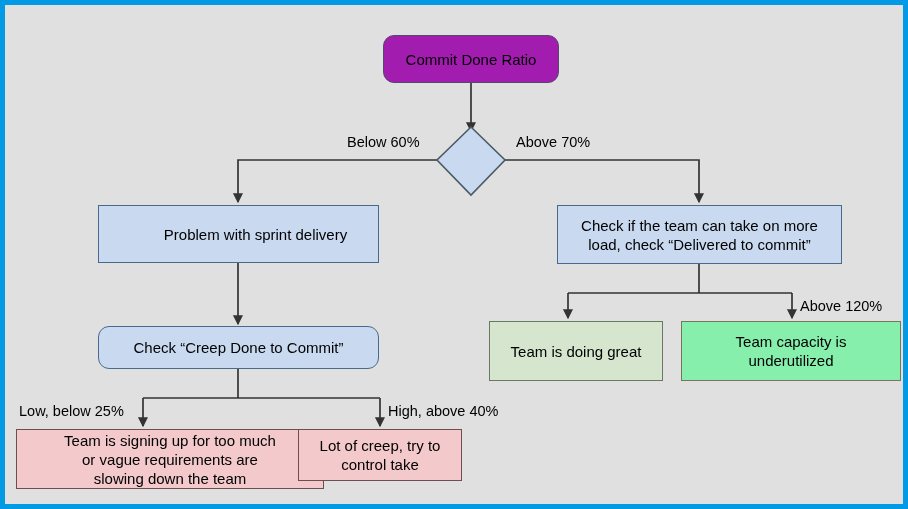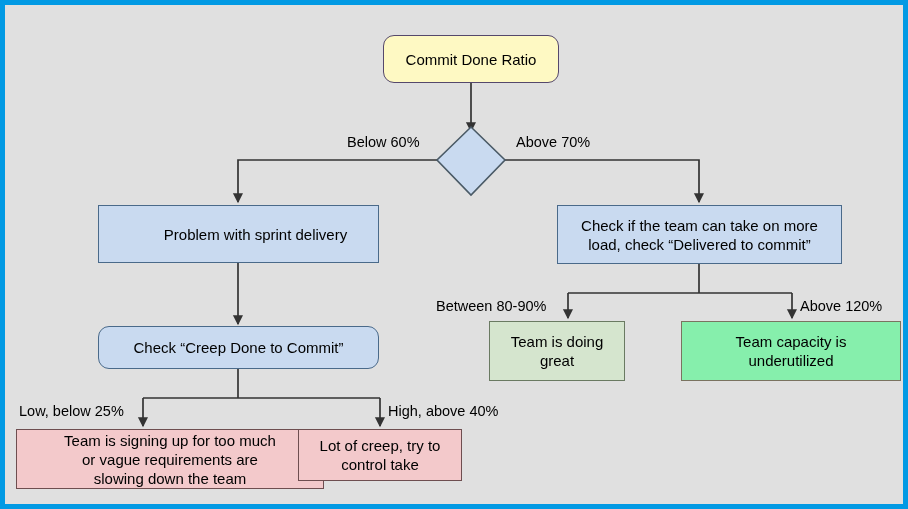--- a/index.html
+++ b/index.html
@@ -33,21 +33,21 @@
     text-align: center;
     color: #000000;
     font-size: 15px;
     line-height: 19px;
     z-index: 3;
     padding: 2px 6px;
     border: 1.6px solid #5b5b5b;
   }
   .node.rounded { border-radius: 11px; }
   .node.blue    { background: #c9daf0; border-color: #4a6a8a; }
-  .node.purple  { background: #fef9c3; border-color: #55486c; }
+  .node.purple  { background: #a21caf; border-color: #55486c; }
   .node.green   { background: #d5e5ce; border-color: #6a7a62; }
   .node.yellow  { background: #86efac; border-color: #7a7360; }
   .node.pink    { background: #f3c9cb; border-color: #6e4e50; }
   .edge-label {
     position: absolute;
     font-size: 14.5px;
     line-height: 17px;
     color: #000000;
     white-space: nowrap;
     z-index: 4;
@@ -98,21 +98,21 @@
     <span>
       <span>Check if the team can take on more</span><br>
       <span>load, check “Delivered to commit”</span>
     </span>
   </div>
 
   <div class="node rounded blue" style="left:93px; top:321px; width:281px; height:43px;">
     <span>Check “Creep Done to Commit”</span>
   </div>
 
-  <div class="node green" style="left:484px; top:316px; width:136px; height:60px;">
+  <div class="node green" style="left:484px; top:316px; width:174px; height:60px;">
     <span>Team is doing great</span>
   </div>
 
   <div class="node yellow" style="left:676px; top:316px; width:220px; height:60px;">
     <span>
       <span>Team capacity is</span><br>
       <span>underutilized</span>
     </span>
   </div>
 
@@ -132,23 +132,20 @@
   </div>
 
   <div class="edge-label" style="left:342px; top:129px;">
     <span>Below 60%</span>
   </div>
 
   <div class="edge-label" style="left:511px; top:129px;">
     <span>Above 70%</span>
   </div>
 
-  <div class="edge-label" style="left:431px; top:293px;">
-    <span>Between 80-90%</span>
-  </div>
 
   <div class="edge-label" style="left:795px; top:293px;">
     <span>Above 120%</span>
   </div>
 
   <div class="edge-label" style="left:14px; top:398px;">
     <span>Low, below 25%</span>
   </div>
 
   <div class="edge-label" style="left:383px; top:398px;">

